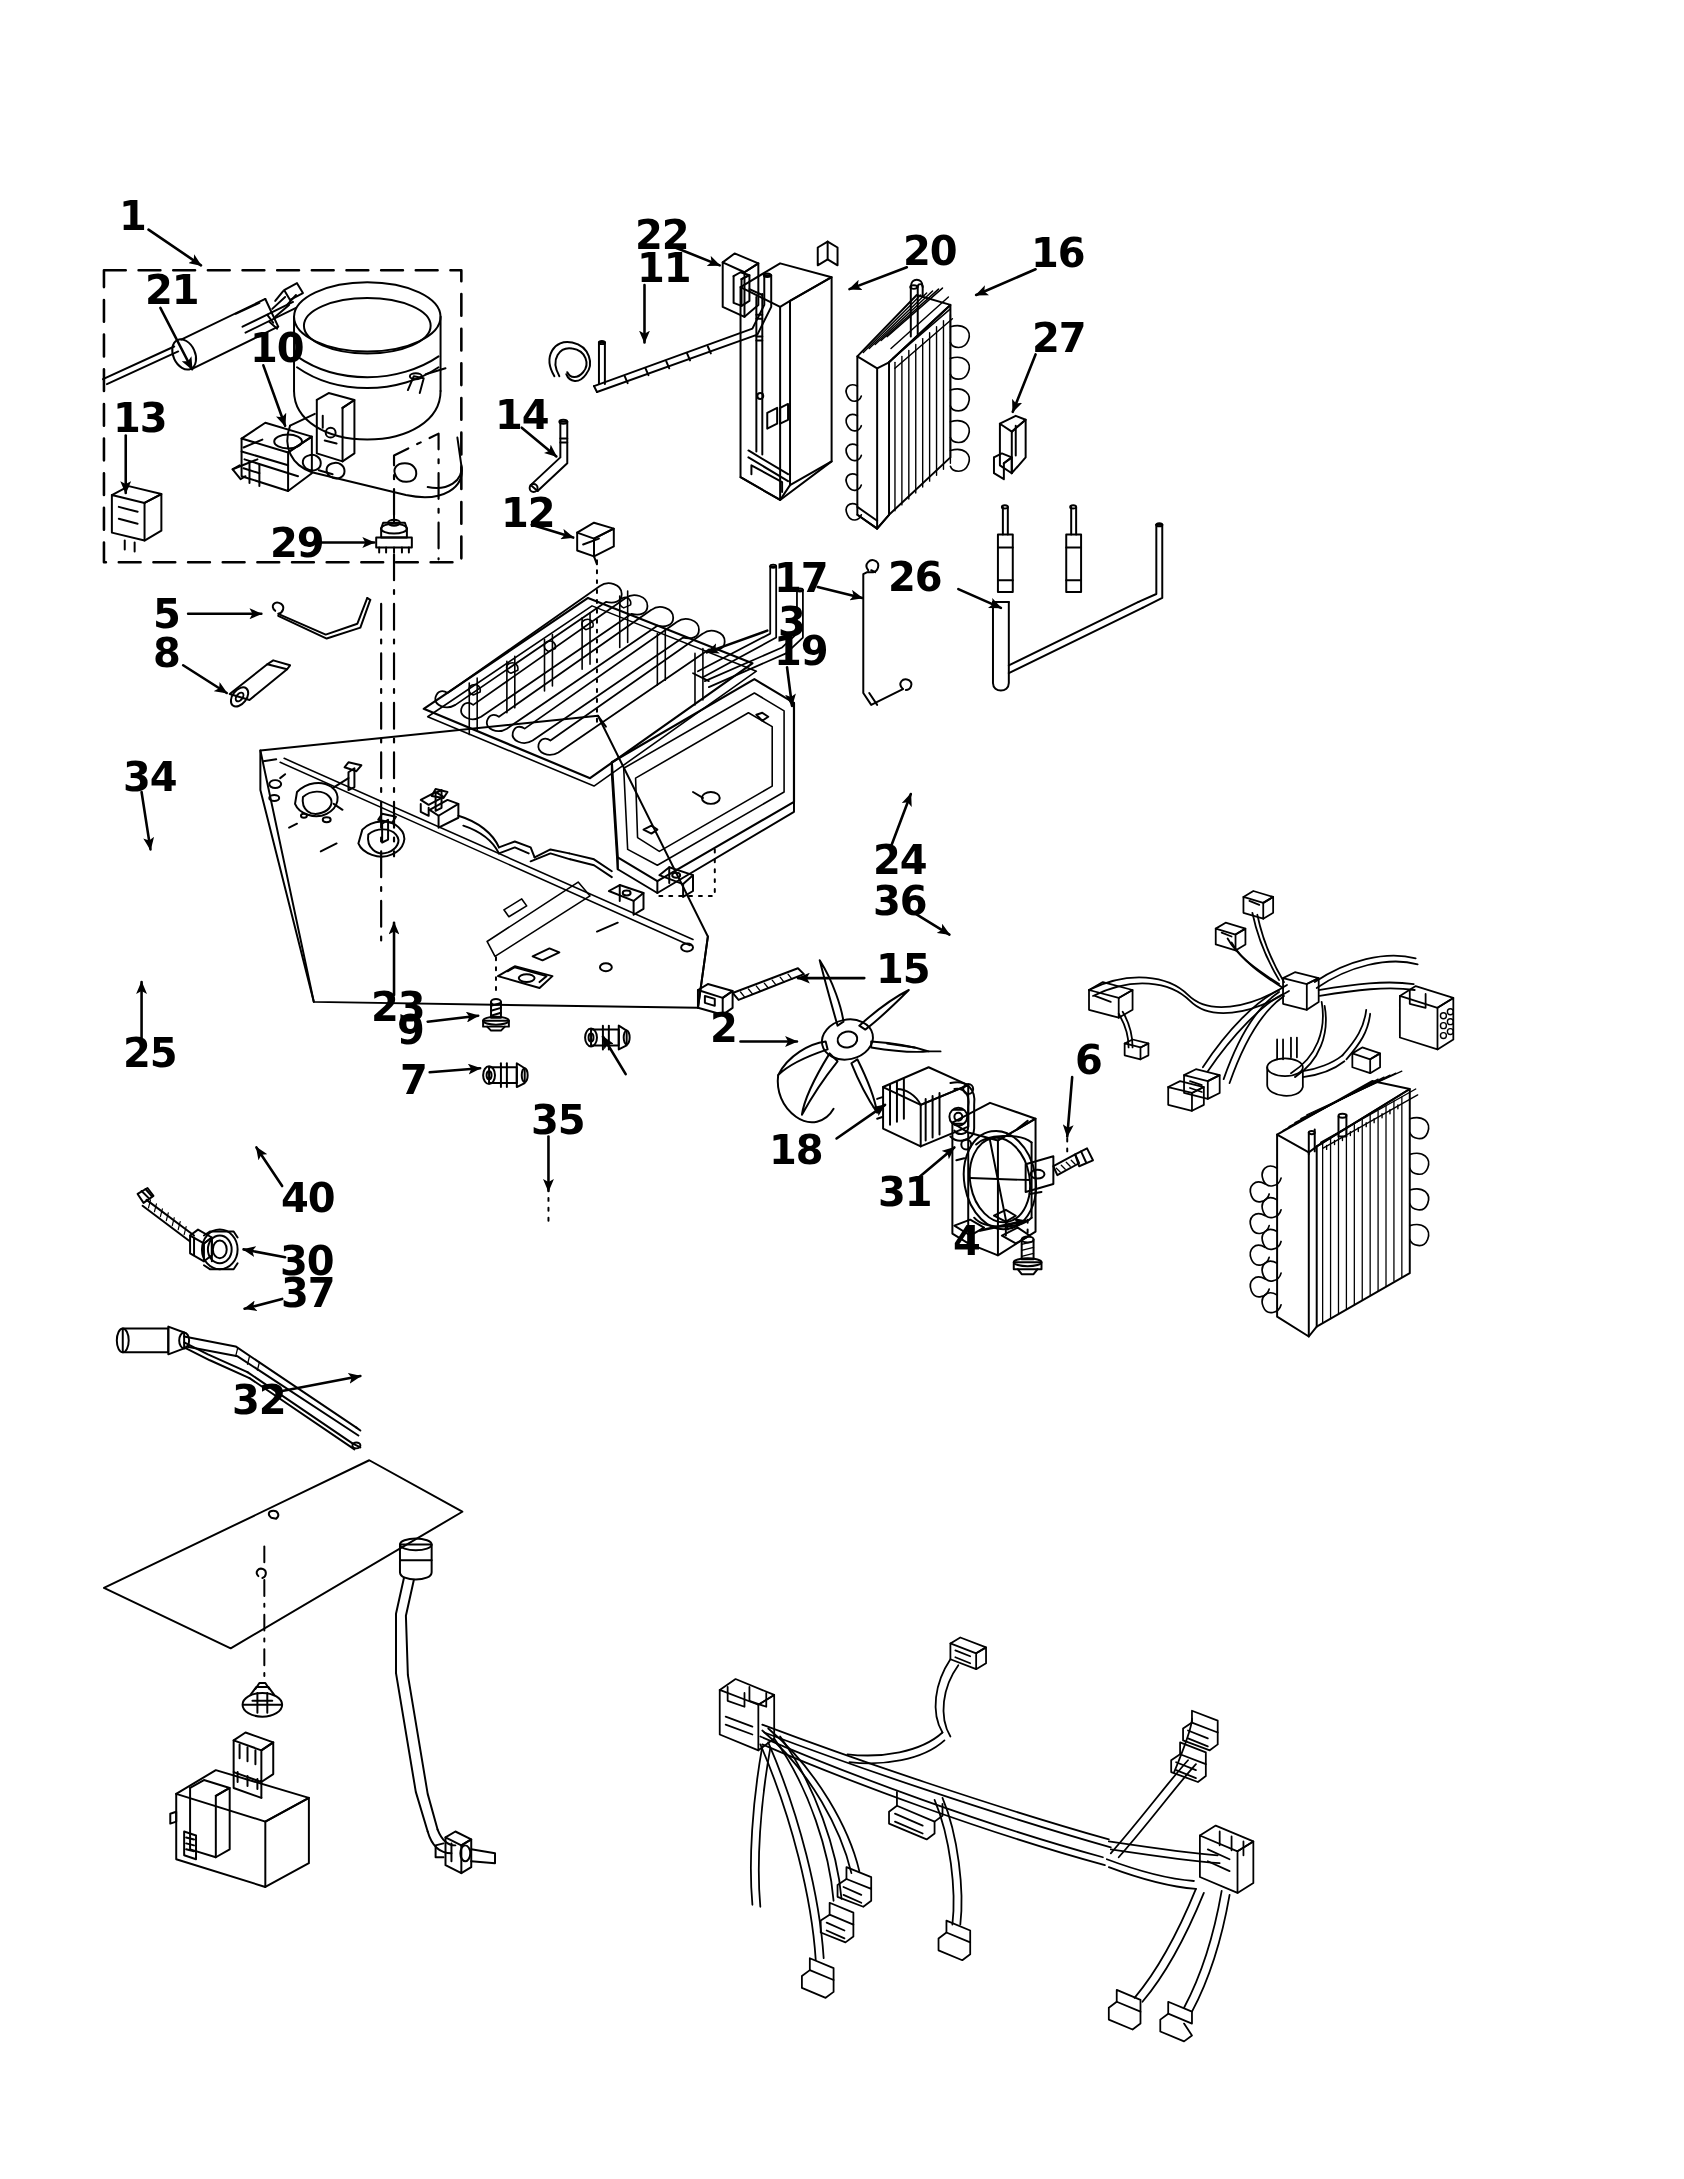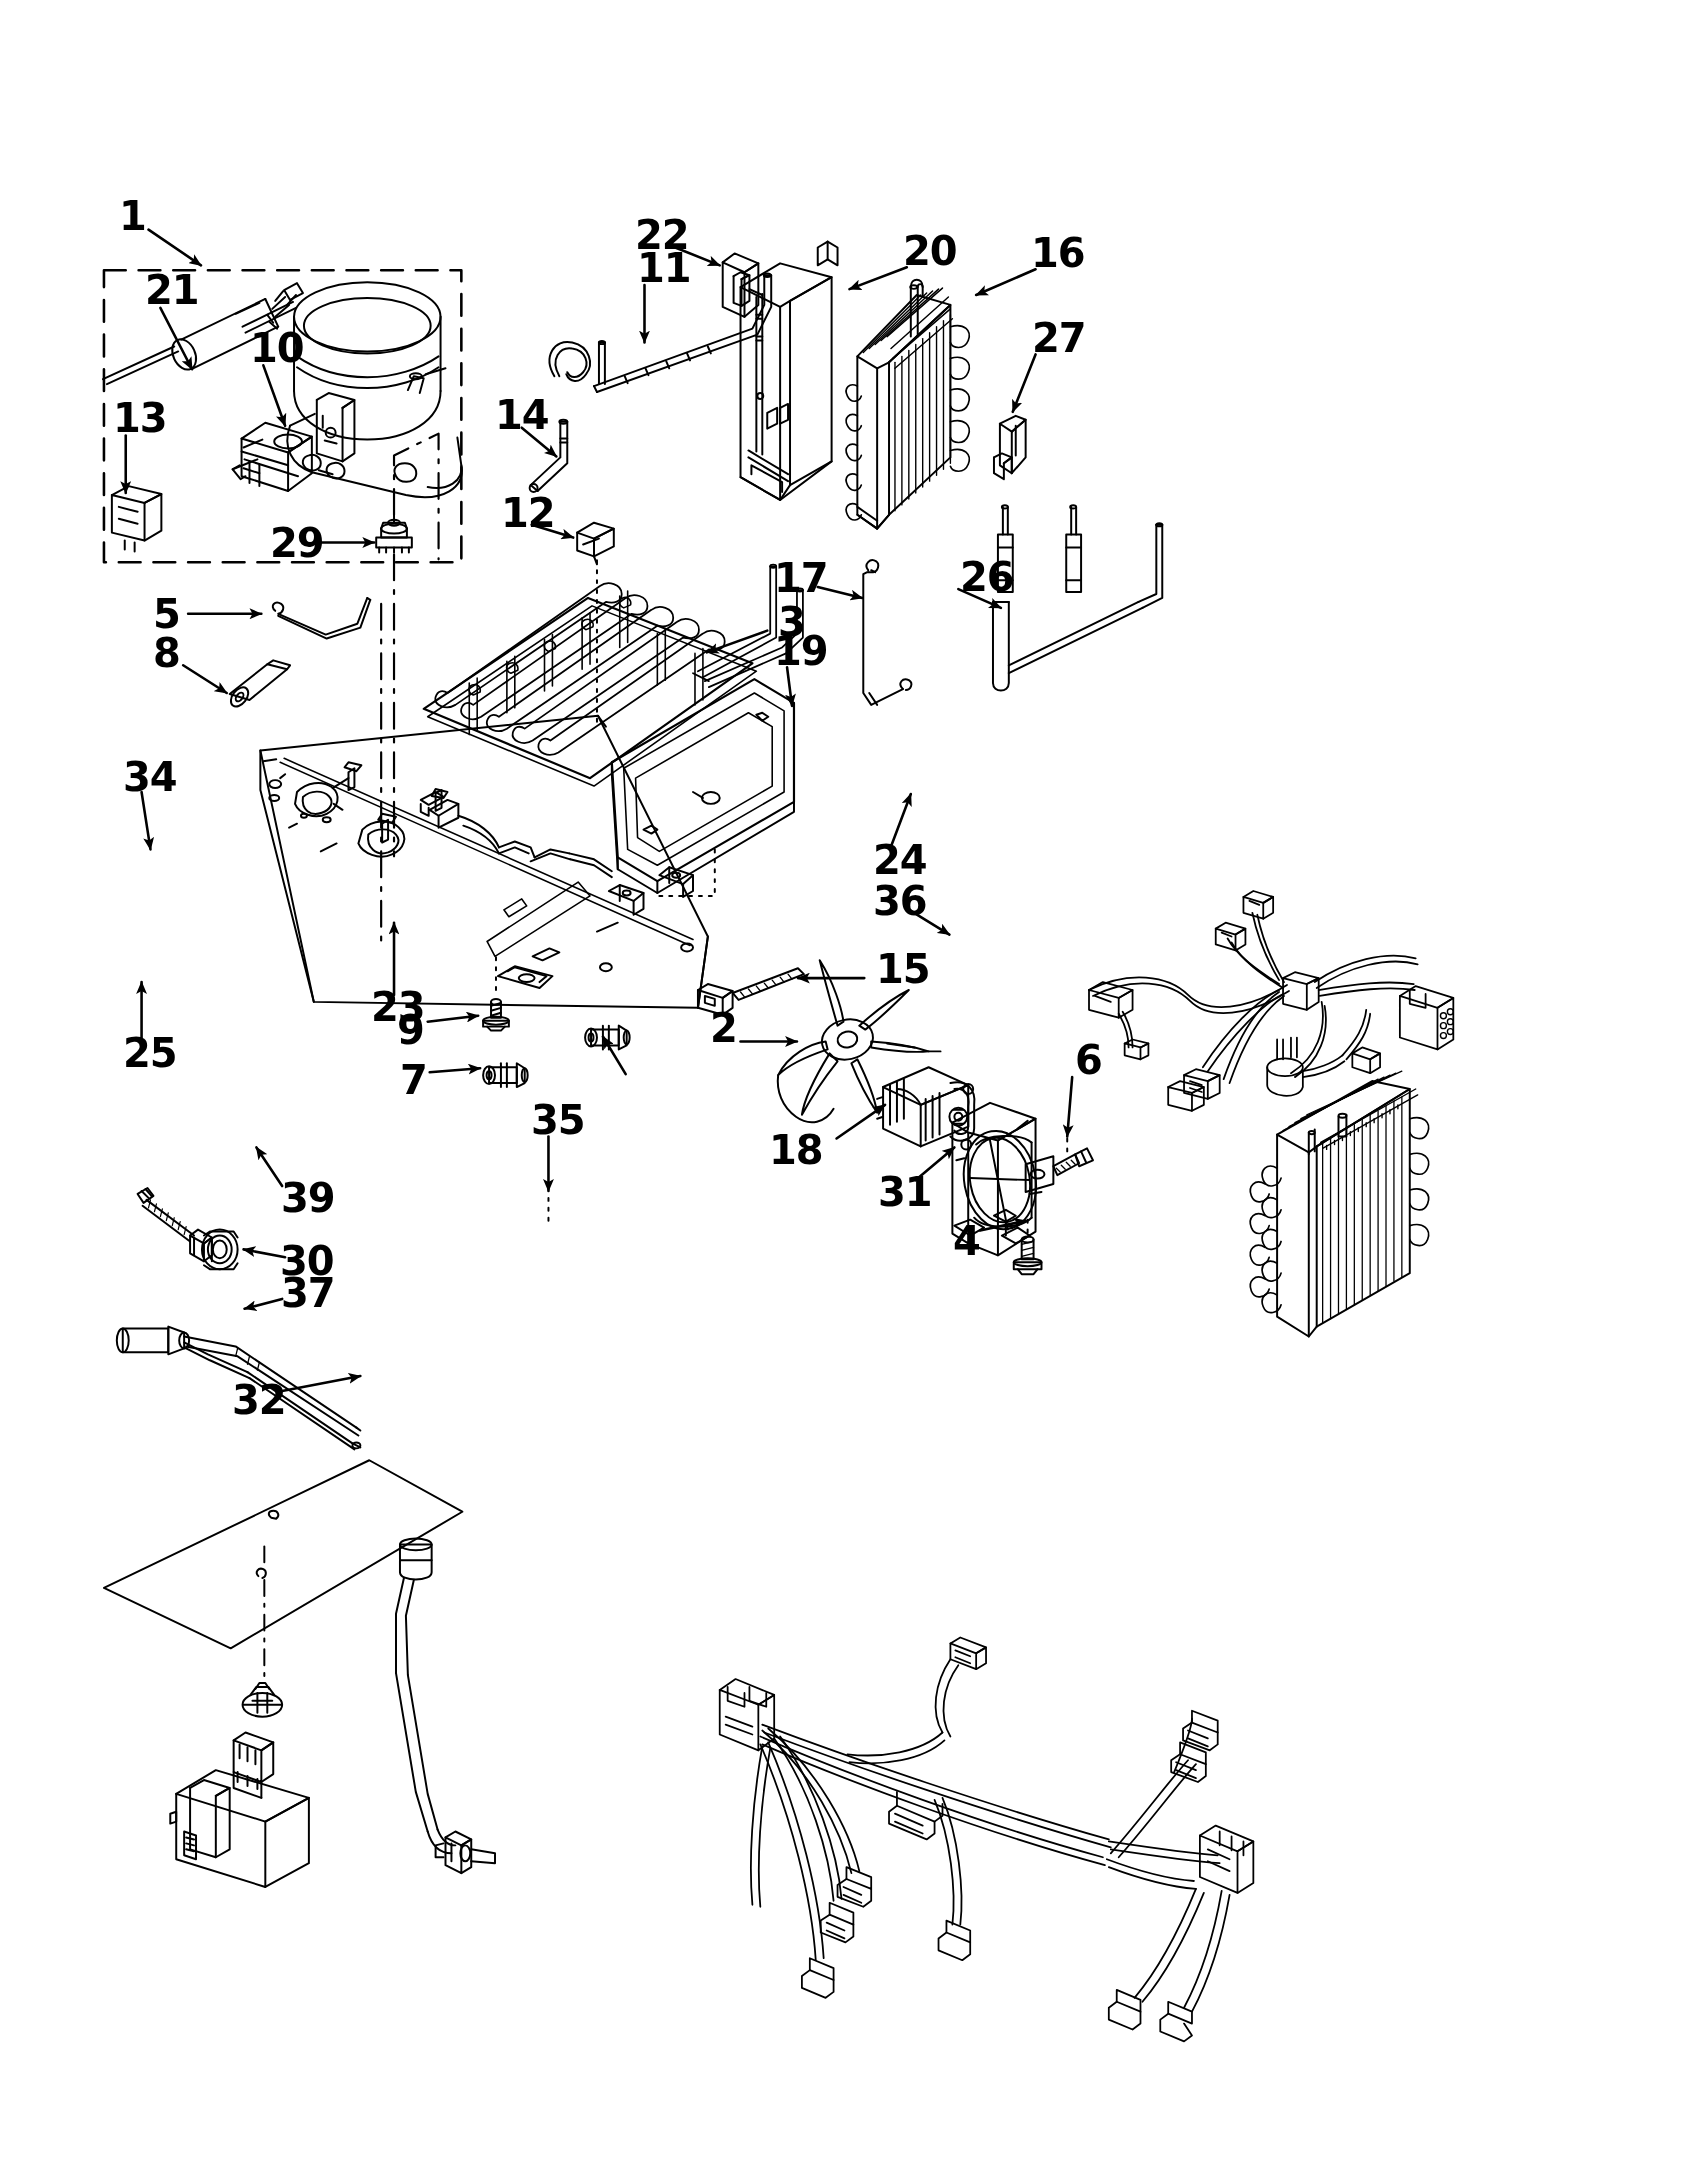--- a/index.html
+++ b/index.html
@@ -932,22 +932,22 @@
   <div class="callout" style="left:876px;top:949px">15</div>
   <div class="callout" style="left:1031px;top:233px">16</div>
   <div class="callout" style="left:774px;top:558px">17</div>
   <div class="callout" style="left:769px;top:1130px">18</div>
   <div class="callout" style="left:774px;top:631px">19</div>
   <div class="callout" style="left:903px;top:231px">20</div>
   <div class="callout" style="left:145px;top:270px">21</div>
   <div class="callout" style="left:635px;top:215px">22</div>
   <div class="callout" style="left:371px;top:987px">23</div>
   <div class="callout" style="left:873px;top:840px">24</div>
-  <div class="callout" style="left:281px;top:1178px">39</div>
-  <div class="callout" style="left:960px;top:557px">26</div>
+  <div class="callout" style="left:281px;top:1178px">40</div>
+  <div class="callout" style="left:888px;top:557px">26</div>
   <div class="callout" style="left:1032px;top:318px">27</div>
   <div class="callout" style="left:270px;top:523px">29</div>
   <div class="callout" style="left:280px;top:1241px">30</div>
   <div class="callout" style="left:878px;top:1172px">31</div>
   <div class="callout" style="left:232px;top:1380px">32</div>
   <div class="callout" style="left:123px;top:1033px">25</div>
   <div class="callout" style="left:123px;top:757px">34</div>
   <div class="callout" style="left:531px;top:1100px">35</div>
   <div class="callout" style="left:873px;top:881px">36</div>
   <div class="callout" style="left:281px;top:1273px">37</div>

